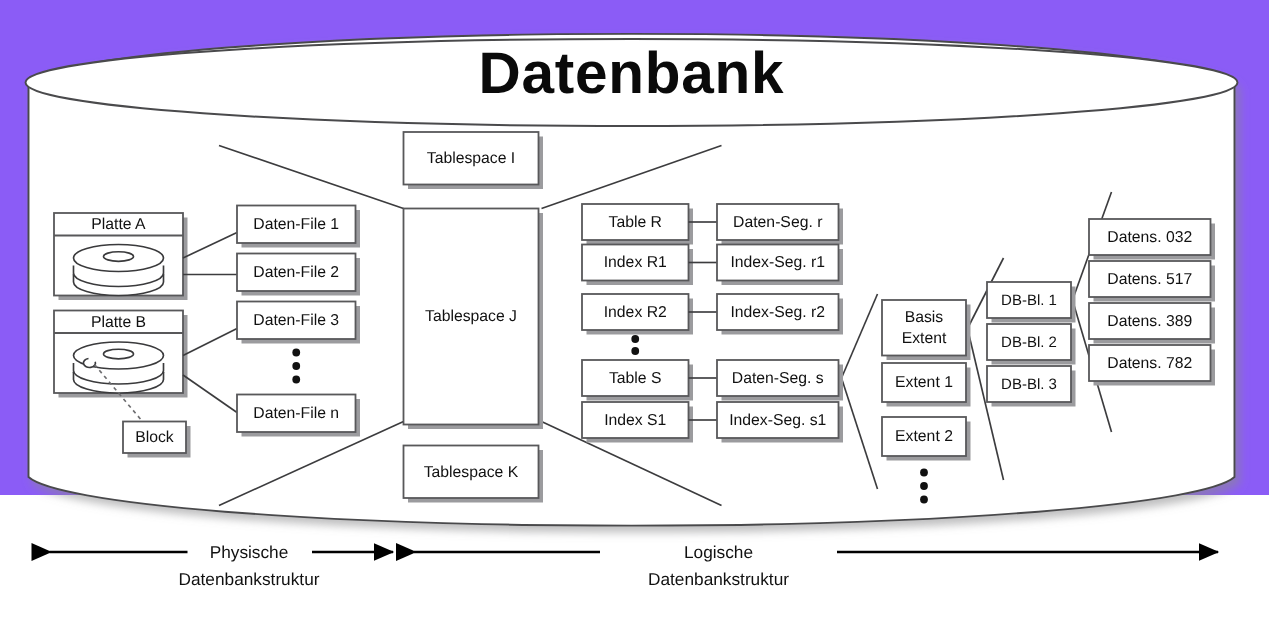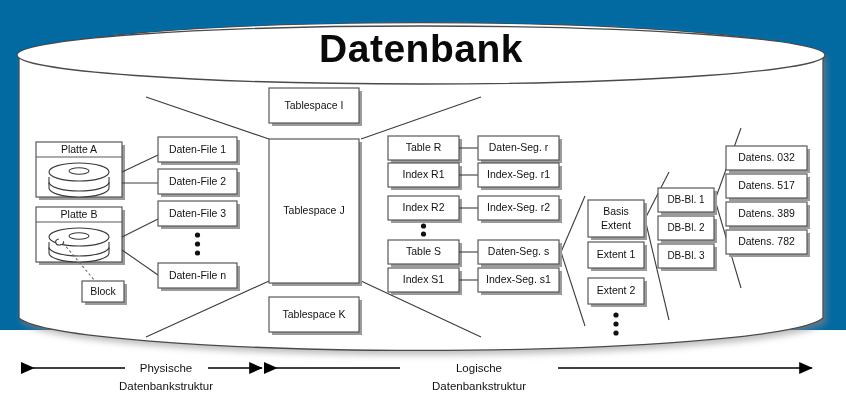--- a/index.html
+++ b/index.html
@@ -1,17 +1,17 @@
 <!DOCTYPE html>
 <html><head>
 <meta charset="utf-8">
 <style>
   html,body{margin:0;padding:0;background:#ffffff;}
   body{width:846px;height:414px;overflow:hidden;font-family:"Liberation Sans",sans-serif;}
-  #stage{position:relative;width:846px;height:330px;background:#0369a1;}
+  #stage{position:relative;width:846px;height:330px;background:#8b5cf6;}
   svg{display:block;}
   .bx{fill:#ffffff;stroke:#58585a;stroke-width:1.2;}
   .bxsh{fill:#9b9b9e;}
   .lbl{font-family:"Liberation Sans",sans-serif;font-size:10.5px;fill:#111111;text-anchor:middle;dominant-baseline:middle;}
   .lbl-sm{font-size:10px;}
   .title{font-family:"Liberation Sans",sans-serif;font-size:39px;font-weight:700;fill:#0a0a0a;text-anchor:middle;letter-spacing:0.5px;}
   .cap{font-family:"Liberation Sans",sans-serif;font-size:11.5px;fill:#111111;text-anchor:middle;}
   .lead{stroke:#3c3c3e;stroke-width:1.1;fill:none;}
   .cyl{fill:#ffffff;stroke:#4a4a4c;stroke-width:1.3;}
   .disk{fill:#ffffff;stroke:#3a3a3c;stroke-width:1.1;}

